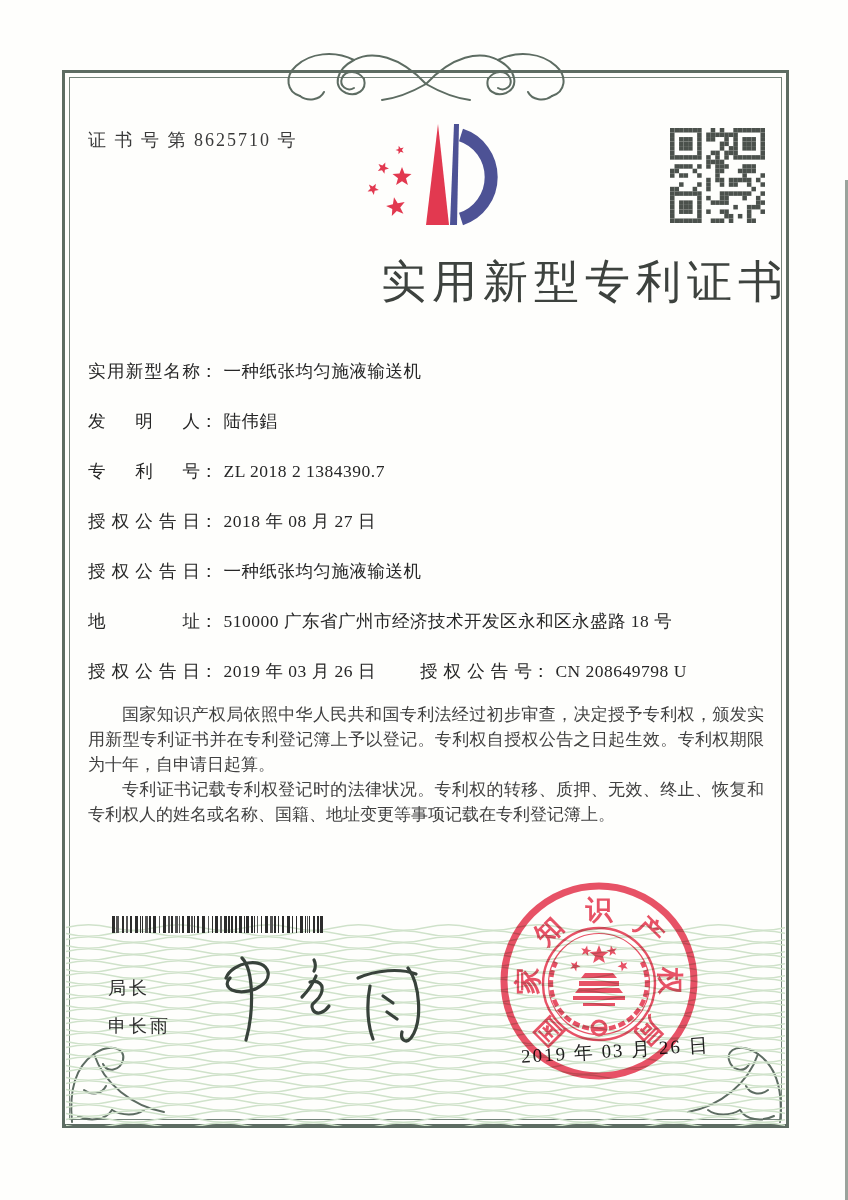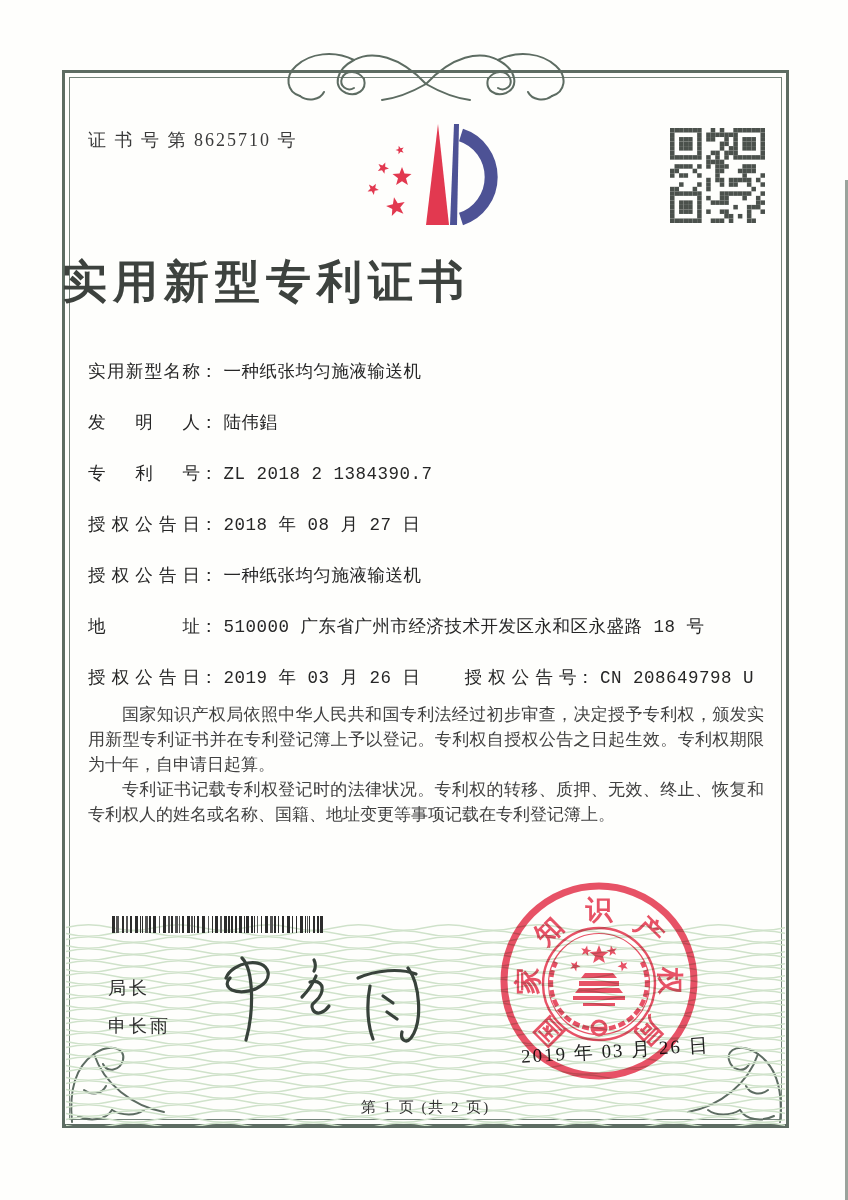--- a/index.html
+++ b/index.html
@@ -9,25 +9,25 @@
   
   .frame{position:absolute;left:62px;top:70px;width:727px;height:1058px;
          border:3px solid #5d6c62;border-bottom-width:4px;box-sizing:border-box;}
   .frame-inner{position:absolute;left:4px;top:4px;right:4px;bottom:4px;border:1px solid #74837a;}
   .ornament{position:absolute;color:#5d6c62;}
   .waveband{position:absolute;left:66px;top:924px;width:719px;height:202px;z-index:1;}
   .content{position:absolute;z-index:2;}
   .cert-no{left:88px;top:128px;font-size:18px;letter-spacing:2px;color:#3a3a3a;}
   .logo{left:360px;top:122px;}
   .qr{left:670px;top:128px;}
-  .cert-title{left:62px;top:252px;width:727px;text-align:left;font-size:45px;font-weight:bold;
+  .cert-title{left:62px;top:252px;width:727px;text-align:right;font-size:45px;font-weight:normal;
               letter-spacing:6px;color:#3d423e;}
   .fields{left:88px;top:360px;width:684px;font-size:17.5px;}
   .field-row{margin-bottom:27px;line-height:23px;white-space:nowrap;}
-  .fpair{display:inline-block;font-family:Liberation Mono, monospace;}
+  .fpair{display:inline-block;}
   .fpair + .fpair{margin-left:44px;}
   .flabel{display:inline-block;width:112px;text-align:justify;text-align-last:justify;vertical-align:bottom;}
   .fcolon{display:inline-block;margin-right:6px;}
   .fvalue{letter-spacing:0.5px;}
   .body-text{left:88px;top:702px;width:676px;font-size:17px;line-height:25px;text-align:justify;color:#404040;}
   .body-text p{margin:0;text-indent:2em;}
   .barcode{left:112px;top:916px;width:212px;height:17px;font-size:0;white-space:nowrap;overflow:hidden;}
   .barcode span{display:inline-block;height:17px;vertical-align:top;}
   .sig-title{left:108px;top:976px;font-size:18px;letter-spacing:3px;color:#2c2c2c;}
   .sig-name{left:108px;top:1014px;font-size:18px;letter-spacing:3px;color:#2c2c2c;}
@@ -399,15 +399,14 @@
         <text x="50.79541853575513" y="61.795418535755125" transform="rotate(-45 50.79541853575513 52.795418535755125)">知</text>
         <text x="101" y="41" transform="rotate(0 101 32)">识</text>
         <text x="151.20458146424488" y="61.795418535755125" transform="rotate(45 151.20458146424488 52.795418535755125)">产</text>
         <text x="172" y="112" transform="rotate(90 172 103)">权</text>
         <text x="151.20458146424488" y="162.20458146424488" transform="rotate(135 151.20458146424488 153.20458146424488)">局</text>
       </g>
   </svg>
 
   <div class="content seal-date">2019 年 03 月 26 日</div>
 
-  <div class="content page-indicator">第 1 页 (共 2 页)</div>
 
 </div>
 
 </body></html>

